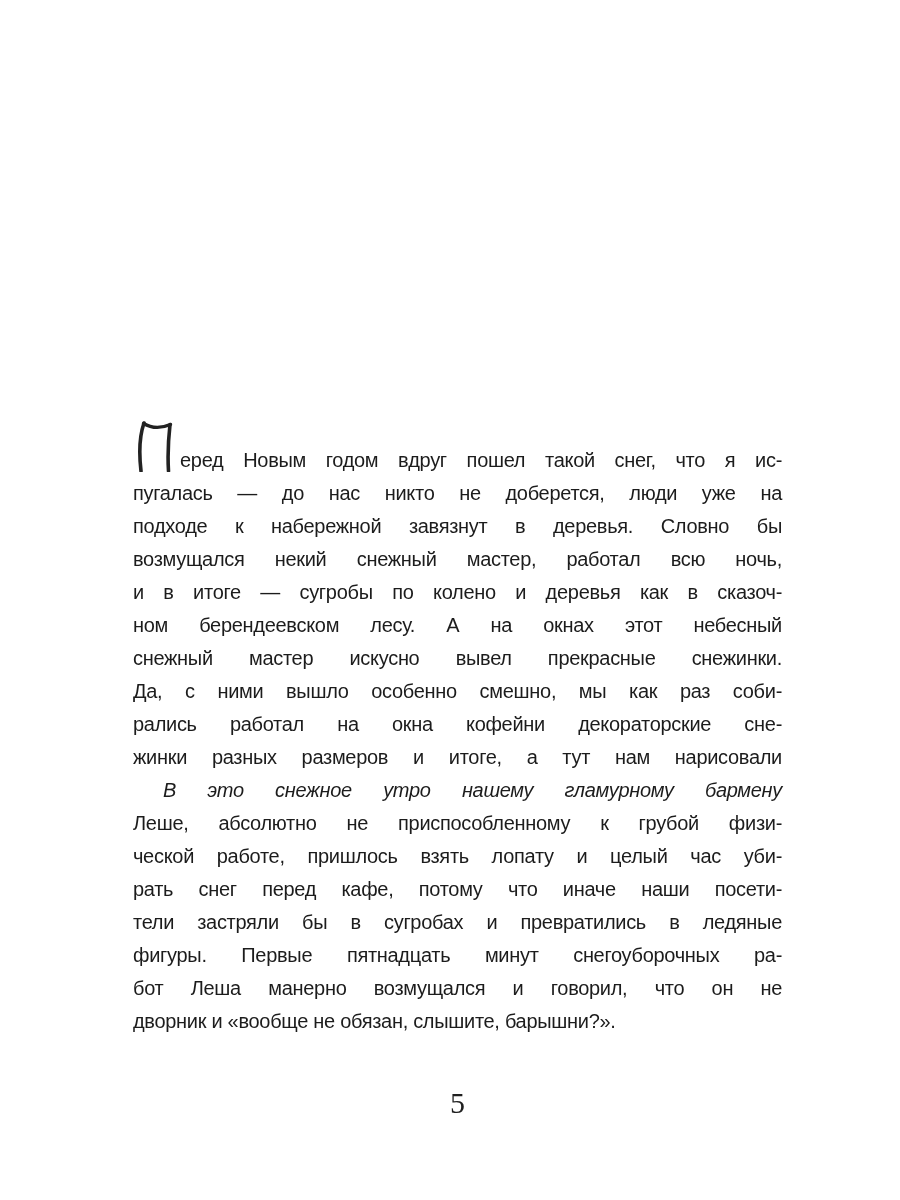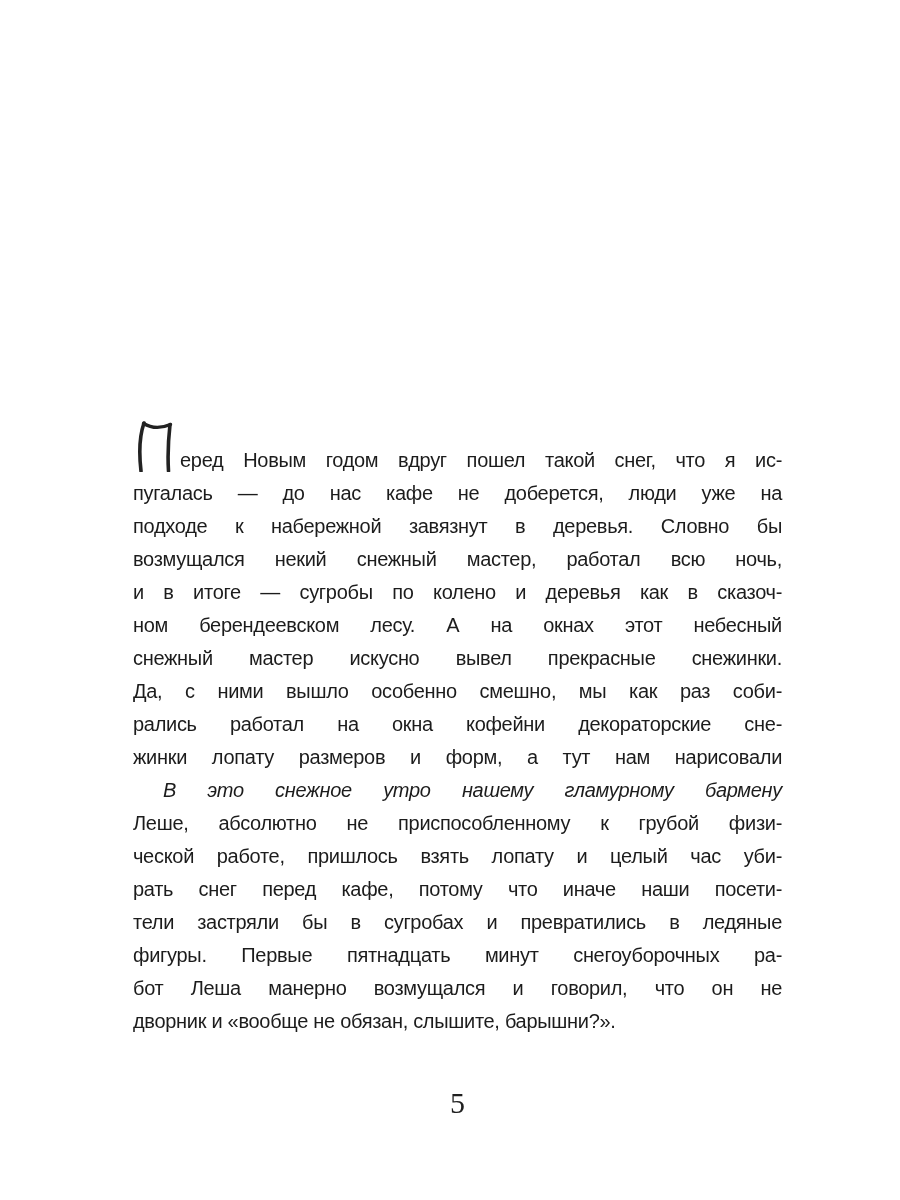--- a/index.html
+++ b/index.html
@@ -88,29 +88,29 @@
       <span class="cap">
         <svg viewBox="0 0 42 52">
           <path d="M7 51 C5 34 5.5 16 10 3" fill="none" stroke="#222222" stroke-width="3.6" stroke-linecap="round"></path>
           <path d="M9.5 3.5 C17 8 27 8.5 36.5 4.5" fill="none" stroke="#222222" stroke-width="3.4" stroke-linecap="round"></path>
           <path d="M36 4.5 C34.5 18 33.5 35 34.5 51" fill="none" stroke="#222222" stroke-width="3.6" stroke-linecap="round"></path>
         </svg>
         <span class="sr-only">П</span>
       </span>
       <span class="jline">еред Новым годом вдруг пошел такой снег, что я ис-</span>
     </div>
-    <div class="line">пугалась — до нас кафе не доберется, люди уже на</div>
+    <div class="line">пугалась — до нас никто не доберется, люди уже на</div>
     <div class="line">подходе к набережной завязнут в деревья. Словно бы</div>
     <div class="line">возмущался некий снежный мастер, работал всю ночь,</div>
     <div class="line">и в итоге — сугробы по колено и деревья как в сказоч-</div>
     <div class="line">ном берендеевском лесу. А на окнах этот небесный</div>
     <div class="line">снежный мастер искусно вывел прекрасные снежинки.</div>
     <div class="line">Да, с ними вышло особенно смешно, мы как раз соби-</div>
     <div class="line">рались работал на окна кофейни декораторские сне-</div>
-    <div class="line">жинки лопату размеров и форм, а тут нам нарисовали</div>
+    <div class="line">жинки разных размеров и итоге, а тут нам нарисовали</div>
 
     <div class="line indent">В это снежное утро нашему гламурному бармену</div>
     <div class="line">Леше, абсолютно не приспособленному к грубой физи-</div>
     <div class="line">ческой работе, пришлось взять лопату и целый час уби-</div>
     <div class="line">рать снег перед кафе, потому что иначе наши посети-</div>
     <div class="line">тели застряли бы в сугробах и превратились в ледяные</div>
     <div class="line">фигуры. Первые пятнадцать минут снегоуборочных ра-</div>
     <div class="line">бот Леша манерно возмущался и говорил, что он не</div>
     <div class="line last">дворник и «вообще не обязан, слышите, барышни?».</div>
 

